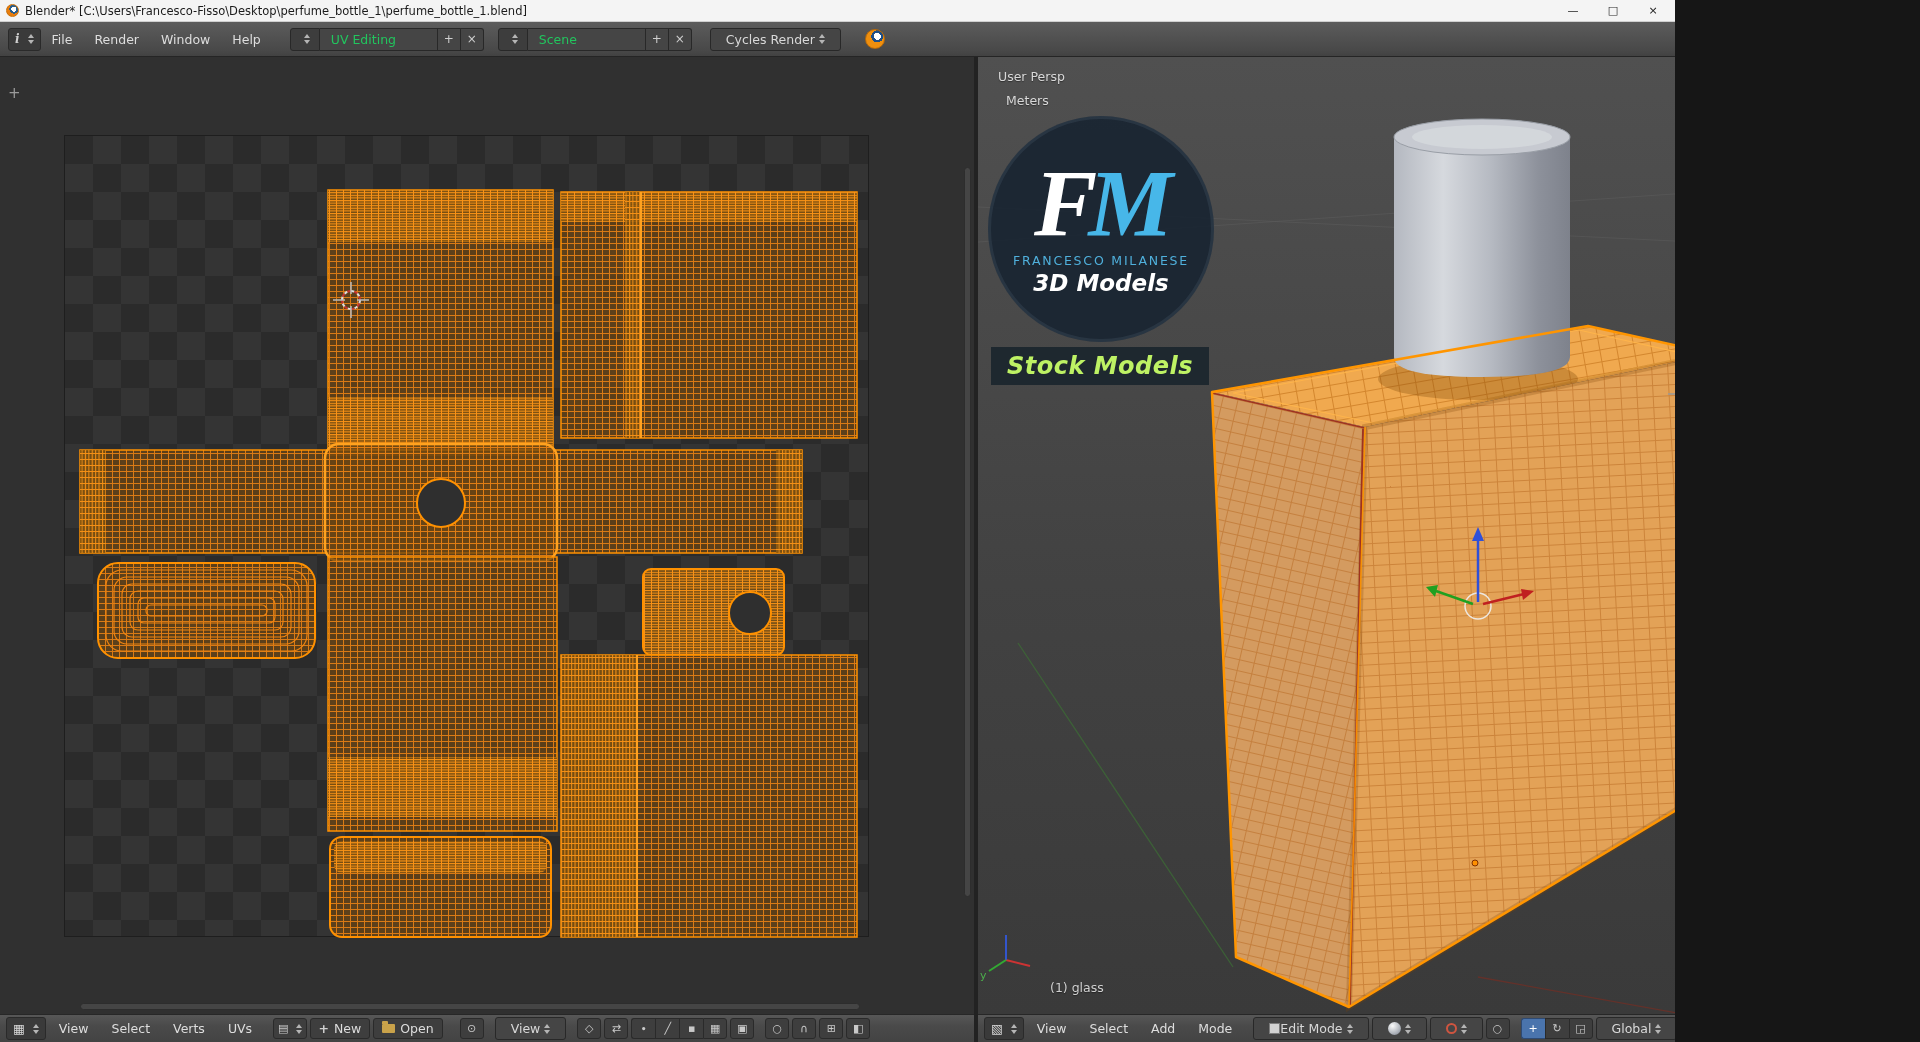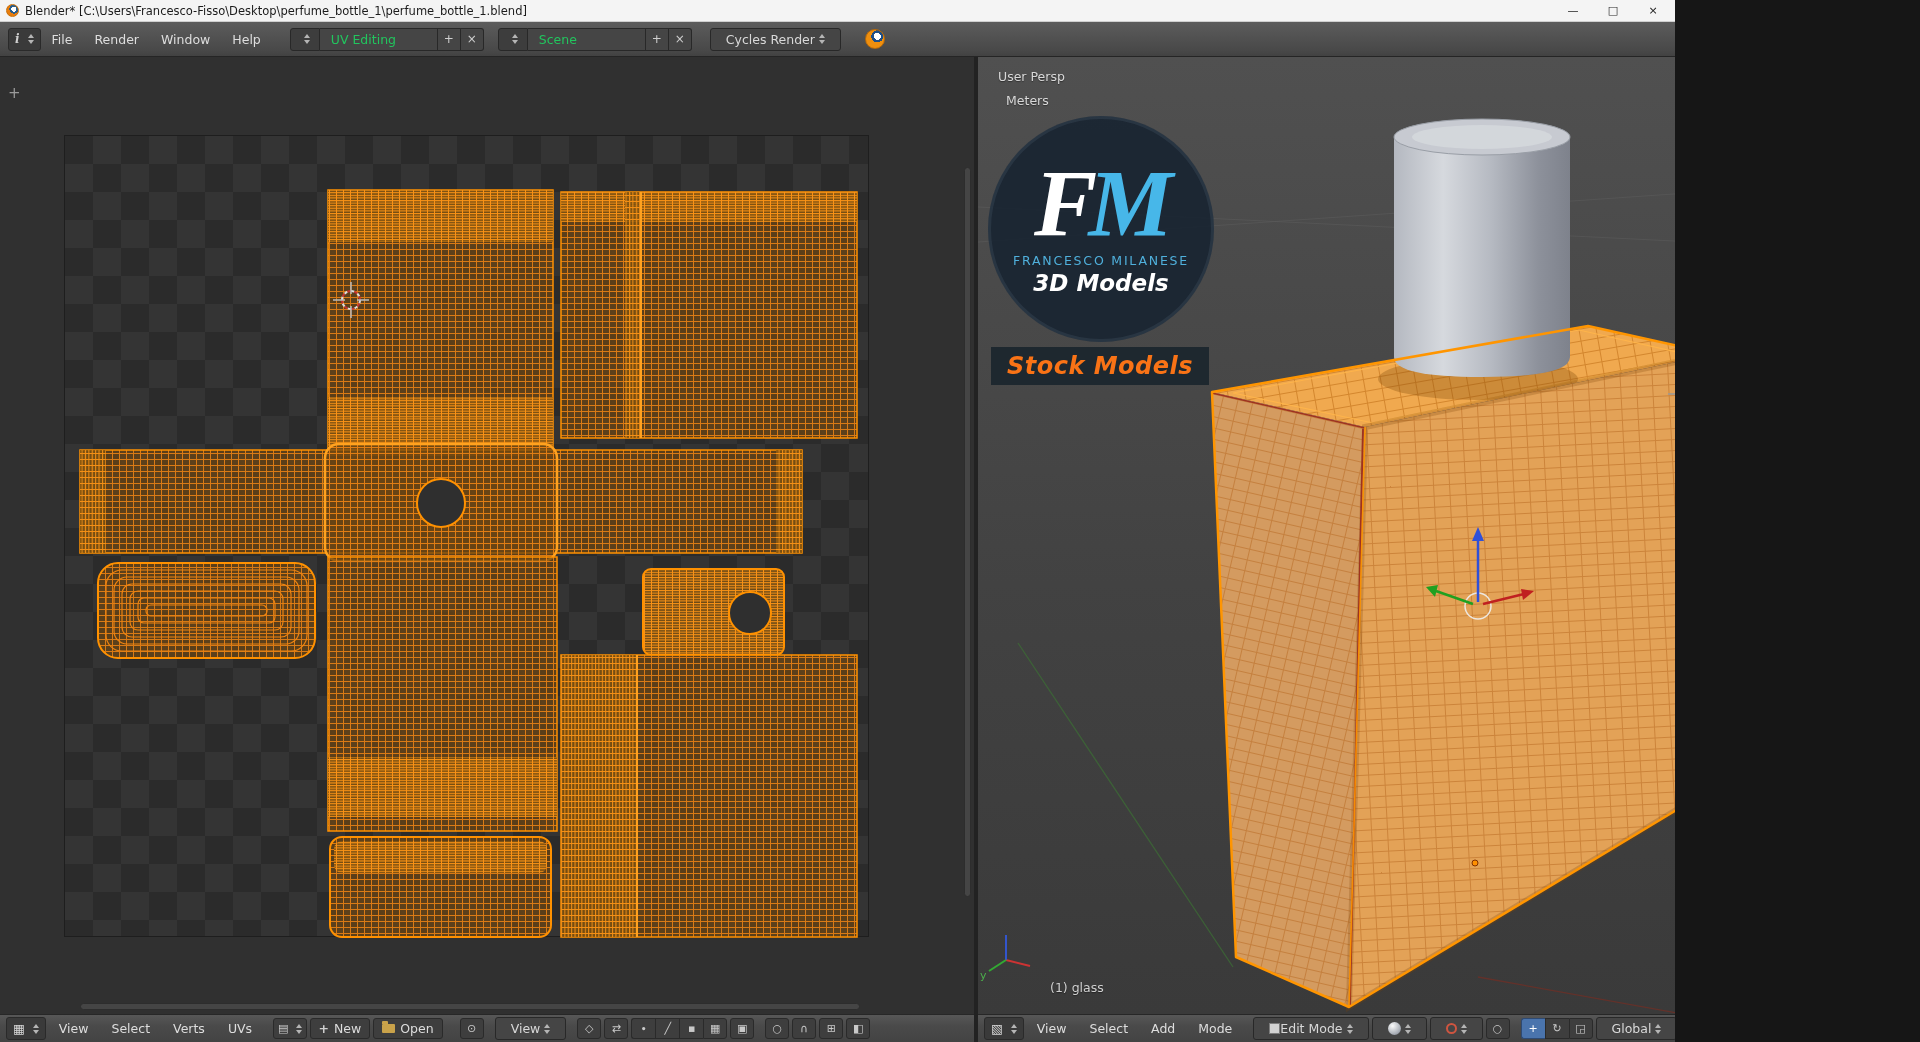--- a/index.html
+++ b/index.html
@@ -67,21 +67,21 @@
   .fm-logo{position:absolute;left:10px;top:59px;width:226px;height:226px;border-radius:50%;
     background:rgba(23,36,49,.9);display:flex;flex-direction:column;align-items:center;justify-content:center;
     box-shadow:inset 0 0 0 3px rgba(130,160,185,.12)}
   .fm-fm{font-family:"Liberation Serif","DejaVu Serif",serif;font-style:italic;font-weight:bold;
     font-size:95px;line-height:82px;letter-spacing:-5px;display:flex}
   .fm-f{color:#ffffff}
   .fm-m{color:#47b7e9;margin-left:-4px}
   .fm-name{color:#4fb0dc;font-size:12.5px;letter-spacing:1.8px;margin-top:8px;white-space:nowrap}
   .fm-tag{color:#ffffff;font-style:italic;font-weight:bold;font-size:23px;margin-top:2px}
   .stock-banner{position:absolute;left:13px;top:290px;width:218px;height:38px;background:rgba(27,38,46,.92);
-    display:flex;align-items:center;justify-content:center;color:#f97316;font-weight:bold;font-style:italic;
+    display:flex;align-items:center;justify-content:center;color:#bef264;font-weight:bold;font-style:italic;
     font-size:24px;letter-spacing:.5px}
 
   
   .strip{position:absolute;top:1014px;height:28px;background:linear-gradient(#575757,#4a4a4a 40%,#434343);
     border-top:1px solid #272727;display:flex;align-items:center;padding:0 6px;gap:3px;font-size:12.5px}
   .strip-left{left:0;width:974px}
   .strip-right{left:978px;width:942px}
   .hbtn{min-width:24px;height:21px;background:#3e3e3e;border:1px solid #2a2a2a;border-radius:3px;
     display:flex;align-items:center;justify-content:center;color:#c9c9c9;font-size:11px;padding:0 4px;gap:3px}
   .hbtn.active{background:#4a74ad;border-color:#2e4a73;color:#fff}

